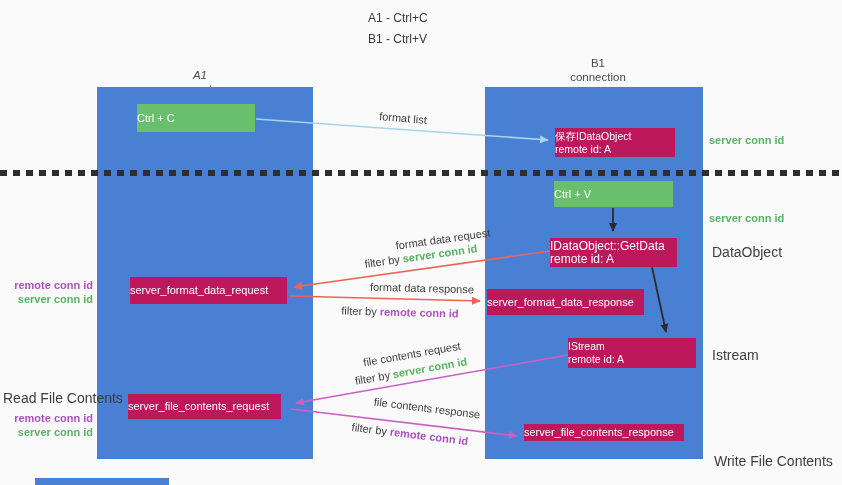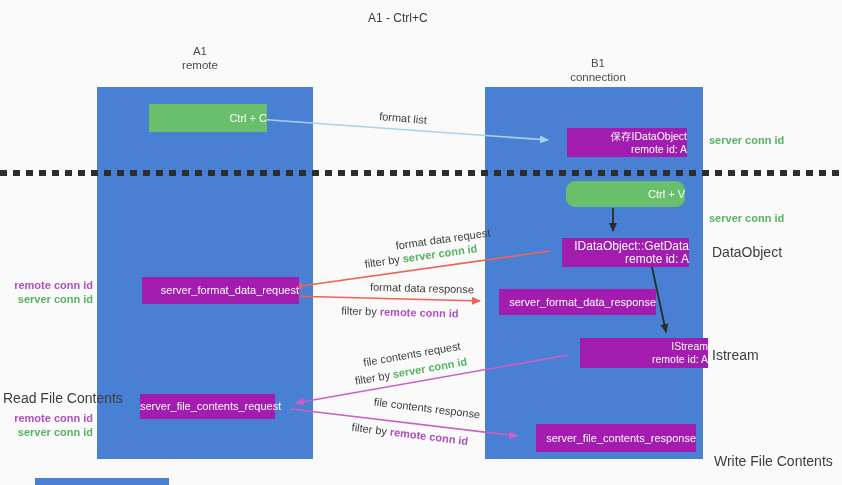--- a/index.html
+++ b/index.html
@@ -24,26 +24,26 @@
     background:repeating-linear-gradient(to right,#2e2e2e 0 7px,transparent 7px 13px);
   }
   
   svg.arrows{left:0;top:0;z-index:4;pointer-events:none;}
   .s-blue{stroke:#a8d3ee;stroke-width:1.6;}
   .s-black{stroke:#2b2b2b;stroke-width:1.8;}
   .s-red{stroke:#ea6557;stroke-width:1.6;}
   .s-mag{stroke:#cb5fc6;stroke-width:1.6;}
   
   .node{
-    z-index:5;color:#fff;text-align:right;
+    z-index:5;color:#fff;text-align:left;
     display:flex;flex-direction:column;justify-content:center;
-    font-size:11px;line-height:13px;margin-left:12px;
+    font-size:11px;line-height:13px;
   }
   .node-green{background:#6abf6d;}
-  .node-orange{background:#a21caf;}
+  .node-orange{background:#be185d;}
   
   .edge-label{
     z-index:6;font-size:11px;line-height:13px;color:#3d3d3d;
     text-align:center;white-space:nowrap;
   }
   .k-green{color:#57b263;font-weight:700;margin-left:3px;}
   .k-purple{color:#ae51c0;font-weight:700;margin-left:3px;}
   
   .annot{z-index:6;font-size:11px;line-height:14px;white-space:nowrap;}
   .annot-green{color:#57b263;font-weight:700;}
@@ -51,23 +51,24 @@
   .annot-gray{color:#3d3d3d;font-size:14px;}
   .right-align{text-align:right;}
   
   .win-frag{left:35px;top:478px;width:134px;height:7px;background:#4a80d4;}
 </style>
 </head>
 <body>
 
 <div class="abs title">
   <div>A1 - Ctrl+C</div>
+  <div>B1 - Ctrl+V</div>
 </div>
 
-<div class="abs lane-header" style="left:97px;top:44px;width:206px;">
+<div class="abs lane-header" style="left:97px;top:68px;width:206px;font-style:italic;">
   <div>A1</div>
   <div>remote</div>
 </div>
 <div class="abs lane-header" style="left:489px;top:56px;width:218px;">
   <div>B1</div>
   <div>connection</div>
 </div>
 
 <div class="abs lane lane-left"></div>
 <div class="abs lane lane-right"></div>
@@ -100,21 +101,21 @@
 
 <div class="abs node node-green" style="left:137px;top:104px;width:118px;height:28px;">
   <div>Ctrl + C</div>
 </div>
 
 <div class="abs node node-orange" style="left:555px;top:128px;width:120px;height:29px;font-size:10.5px;">
   <div>保存IDataObject</div>
   <div>remote id: A</div>
 </div>
 
-<div class="abs node node-green" style="left:554px;top:181px;width:119px;height:26px;border-radius:9px;">
+<div class="abs node node-green" style="left:554px;top:181px;width:119px;height:26px;">
   <div>Ctrl + V</div>
 </div>
 
 <div class="abs node node-orange" style="left:550px;top:238px;width:127px;height:29px;font-size:12px;">
   <div>IDataObject::GetData</div>
   <div>remote id: A</div>
 </div>
 
 <div class="abs node node-orange" style="left:130px;top:277px;width:157px;height:27px;">
   <div>server_format_data_request</div>
@@ -122,25 +123,25 @@
 
 <div class="abs node node-orange" style="left:487px;top:289px;width:157px;height:26px;">
   <div>server_format_data_response</div>
 </div>
 
 <div class="abs node node-orange" style="left:568px;top:338px;width:128px;height:30px;font-size:10.5px;">
   <div>IStream</div>
   <div>remote id: A</div>
 </div>
 
-<div class="abs node node-orange" style="left:128px;top:394px;width:135px;height:25px;">
+<div class="abs node node-orange" style="left:128px;top:394px;width:153px;height:25px;">
   <div>server_file_contents_request</div>
 </div>
 
-<div class="abs node node-orange" style="left:524px;top:424px;width:160px;height:28px;">
+<div class="abs node node-orange" style="left:524px;top:424px;width:160px;height:17px;">
   <div>server_file_contents_response</div>
 </div>
 
 <div class="abs edge-label" style="left:353px;top:112px;width:100px;transform:rotate(5deg);">format list</div>
 
 <div class="abs edge-label" style="left:373px;top:233px;width:140px;transform:rotate(-8deg);">format data request</div>
 <div class="abs edge-label" style="left:346px;top:250px;width:150px;transform:rotate(-8deg);">
   <span>filter by</span><span class="k-green">server conn id</span>
 </div>
 

